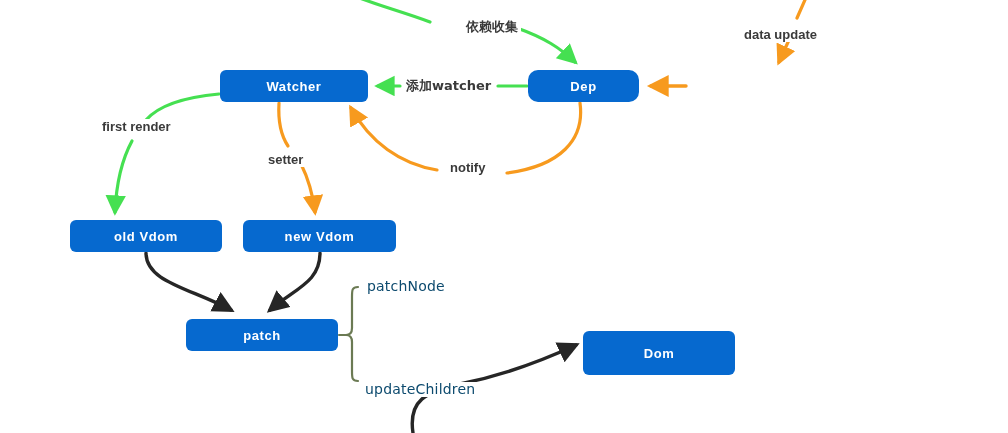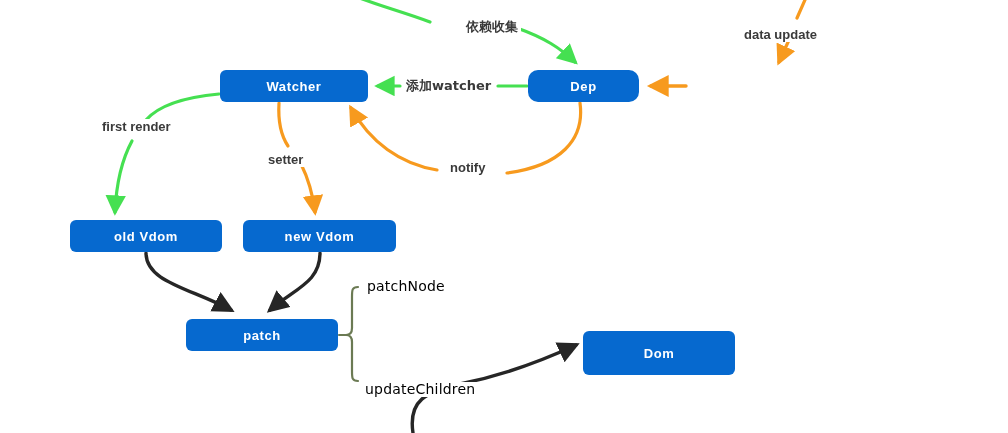--- a/index.html
+++ b/index.html
@@ -35,21 +35,21 @@
     padding:0 3px;
     line-height:15px;
   }
   .edge-label.cjk{
     font-family:"DejaVu Sans", sans-serif;
     font-weight:bold;
   }
   .edge-label.plain{
     font-family:"DejaVu Sans", sans-serif;
     font-weight:normal;
-    color:#000000;
+    color:#0c4a6e;
     letter-spacing:.2px;
   }
 </style>
 </head>
 <body>
 
 <div id="stage">
 
   <svg class="edges" viewBox="0 0 1008 433" xmlns="http://www.w3.org/2000/svg">
     <defs>

